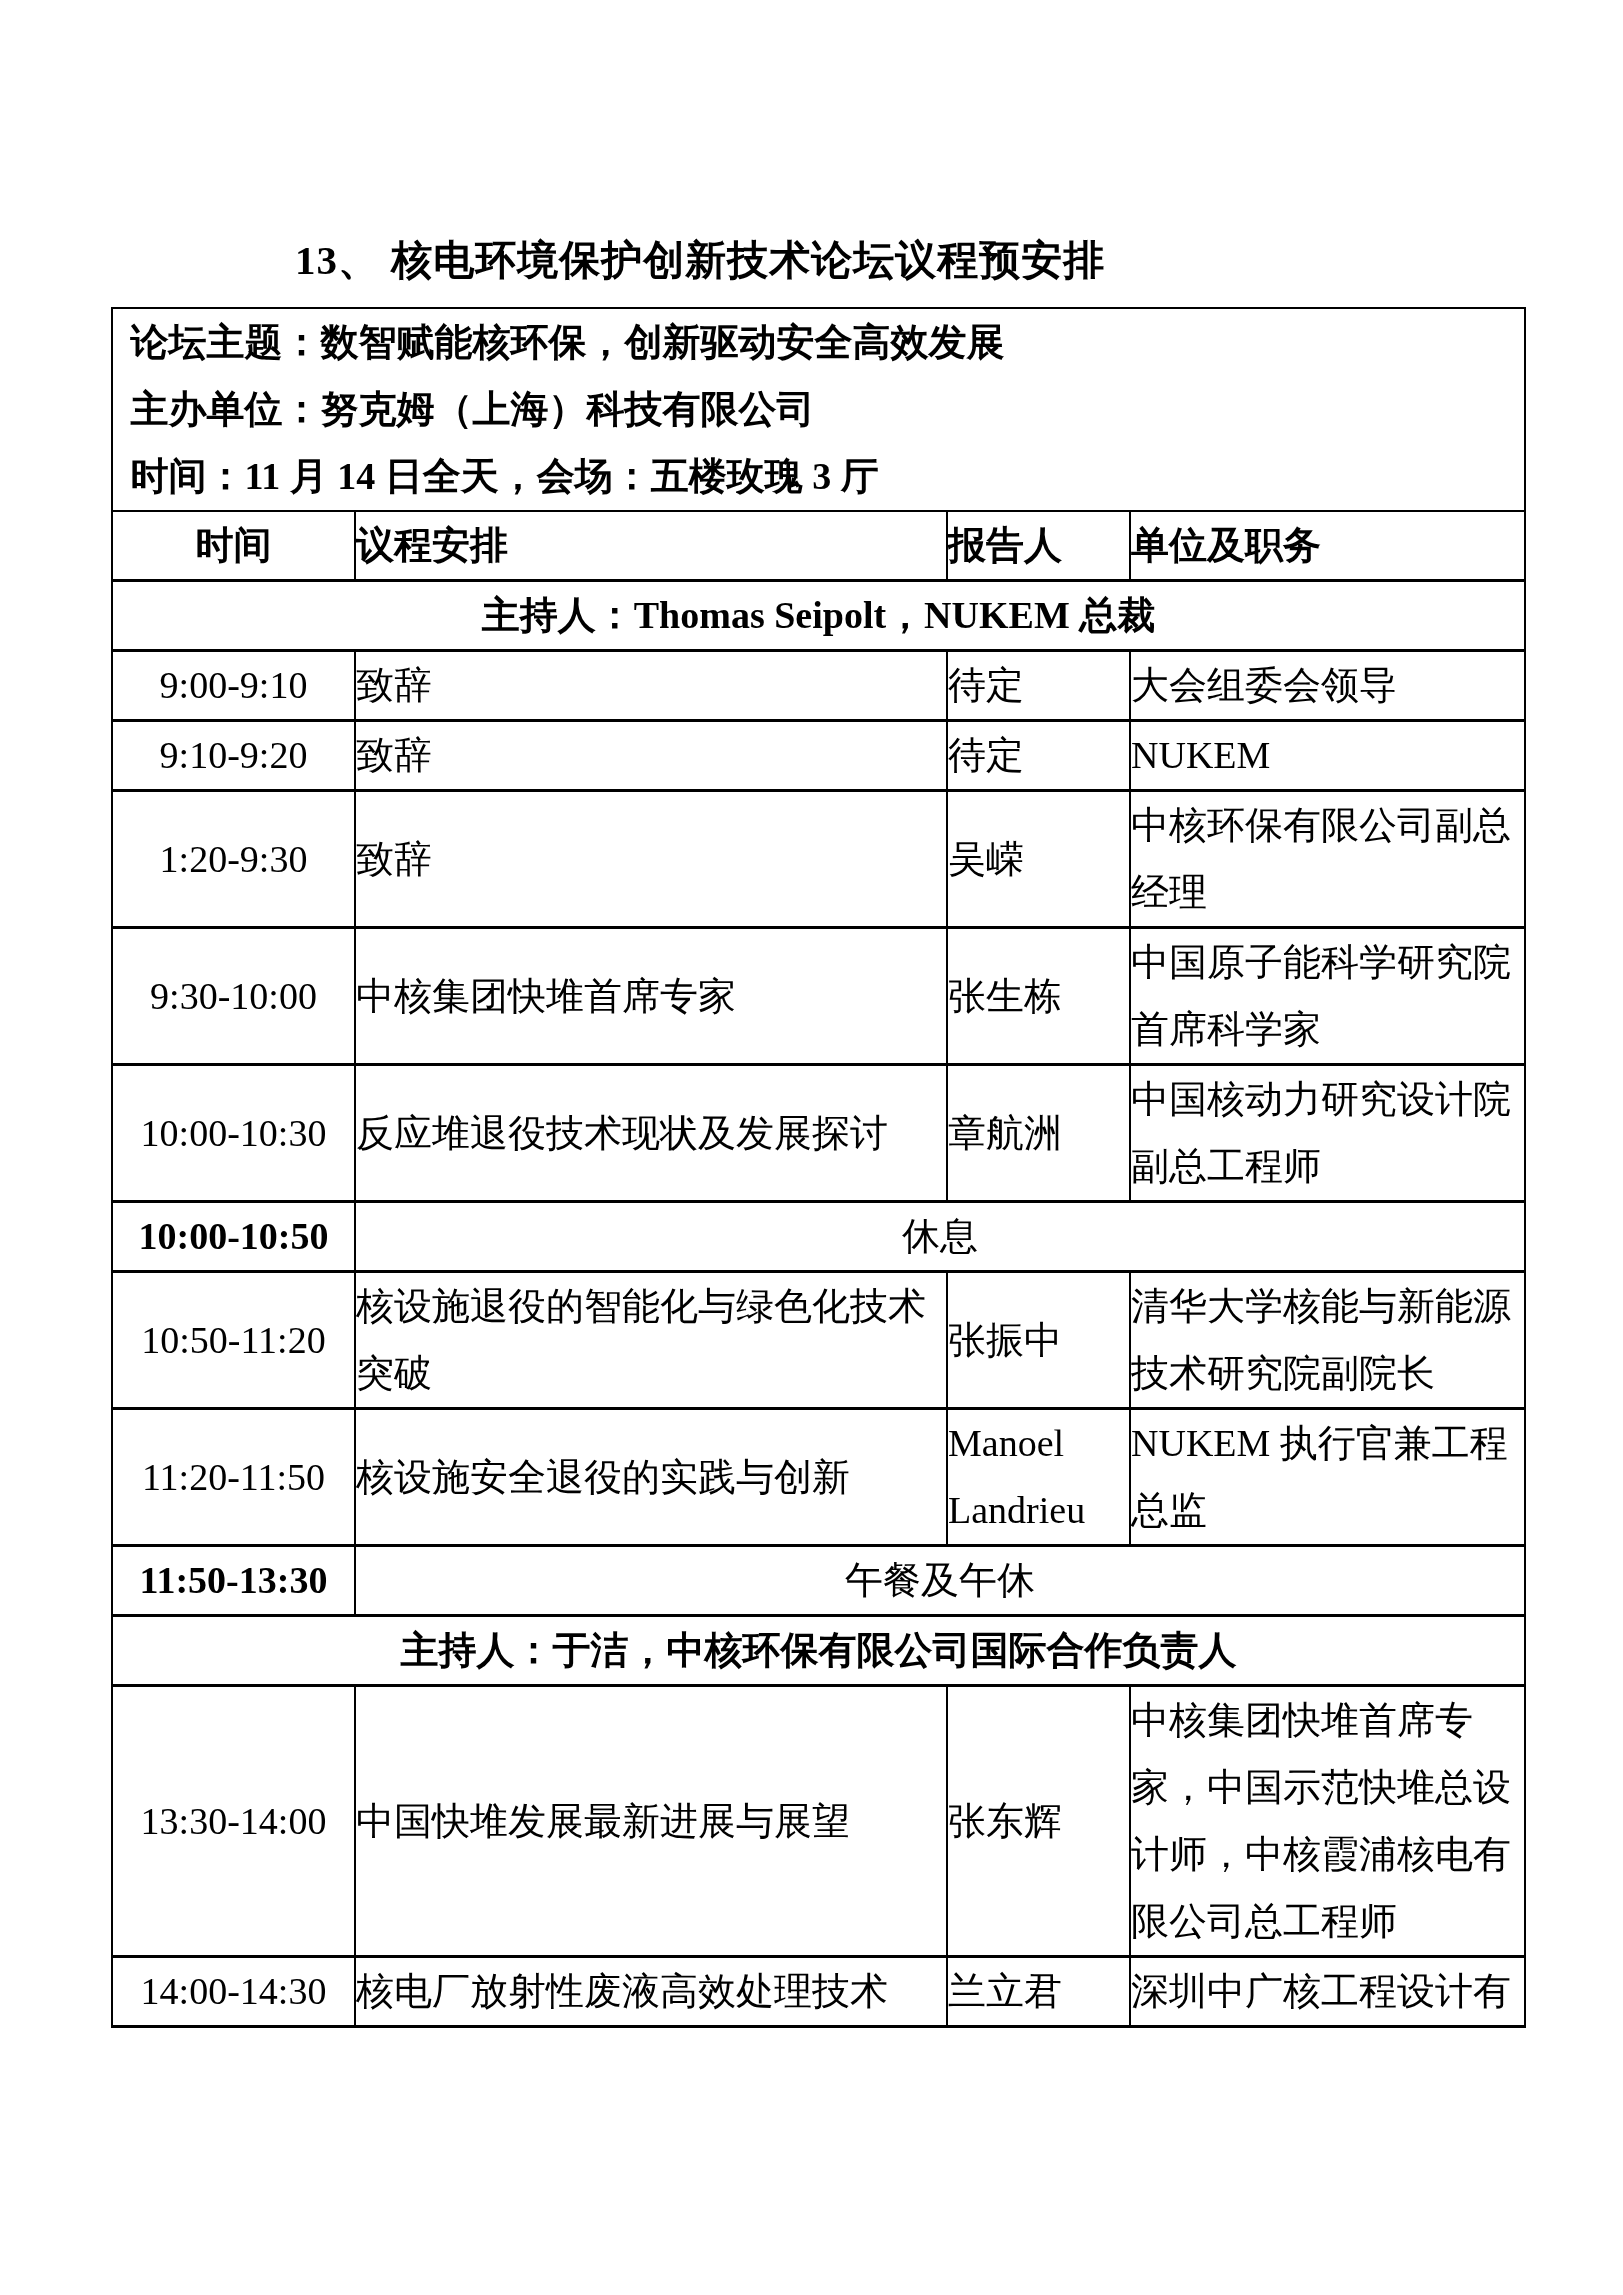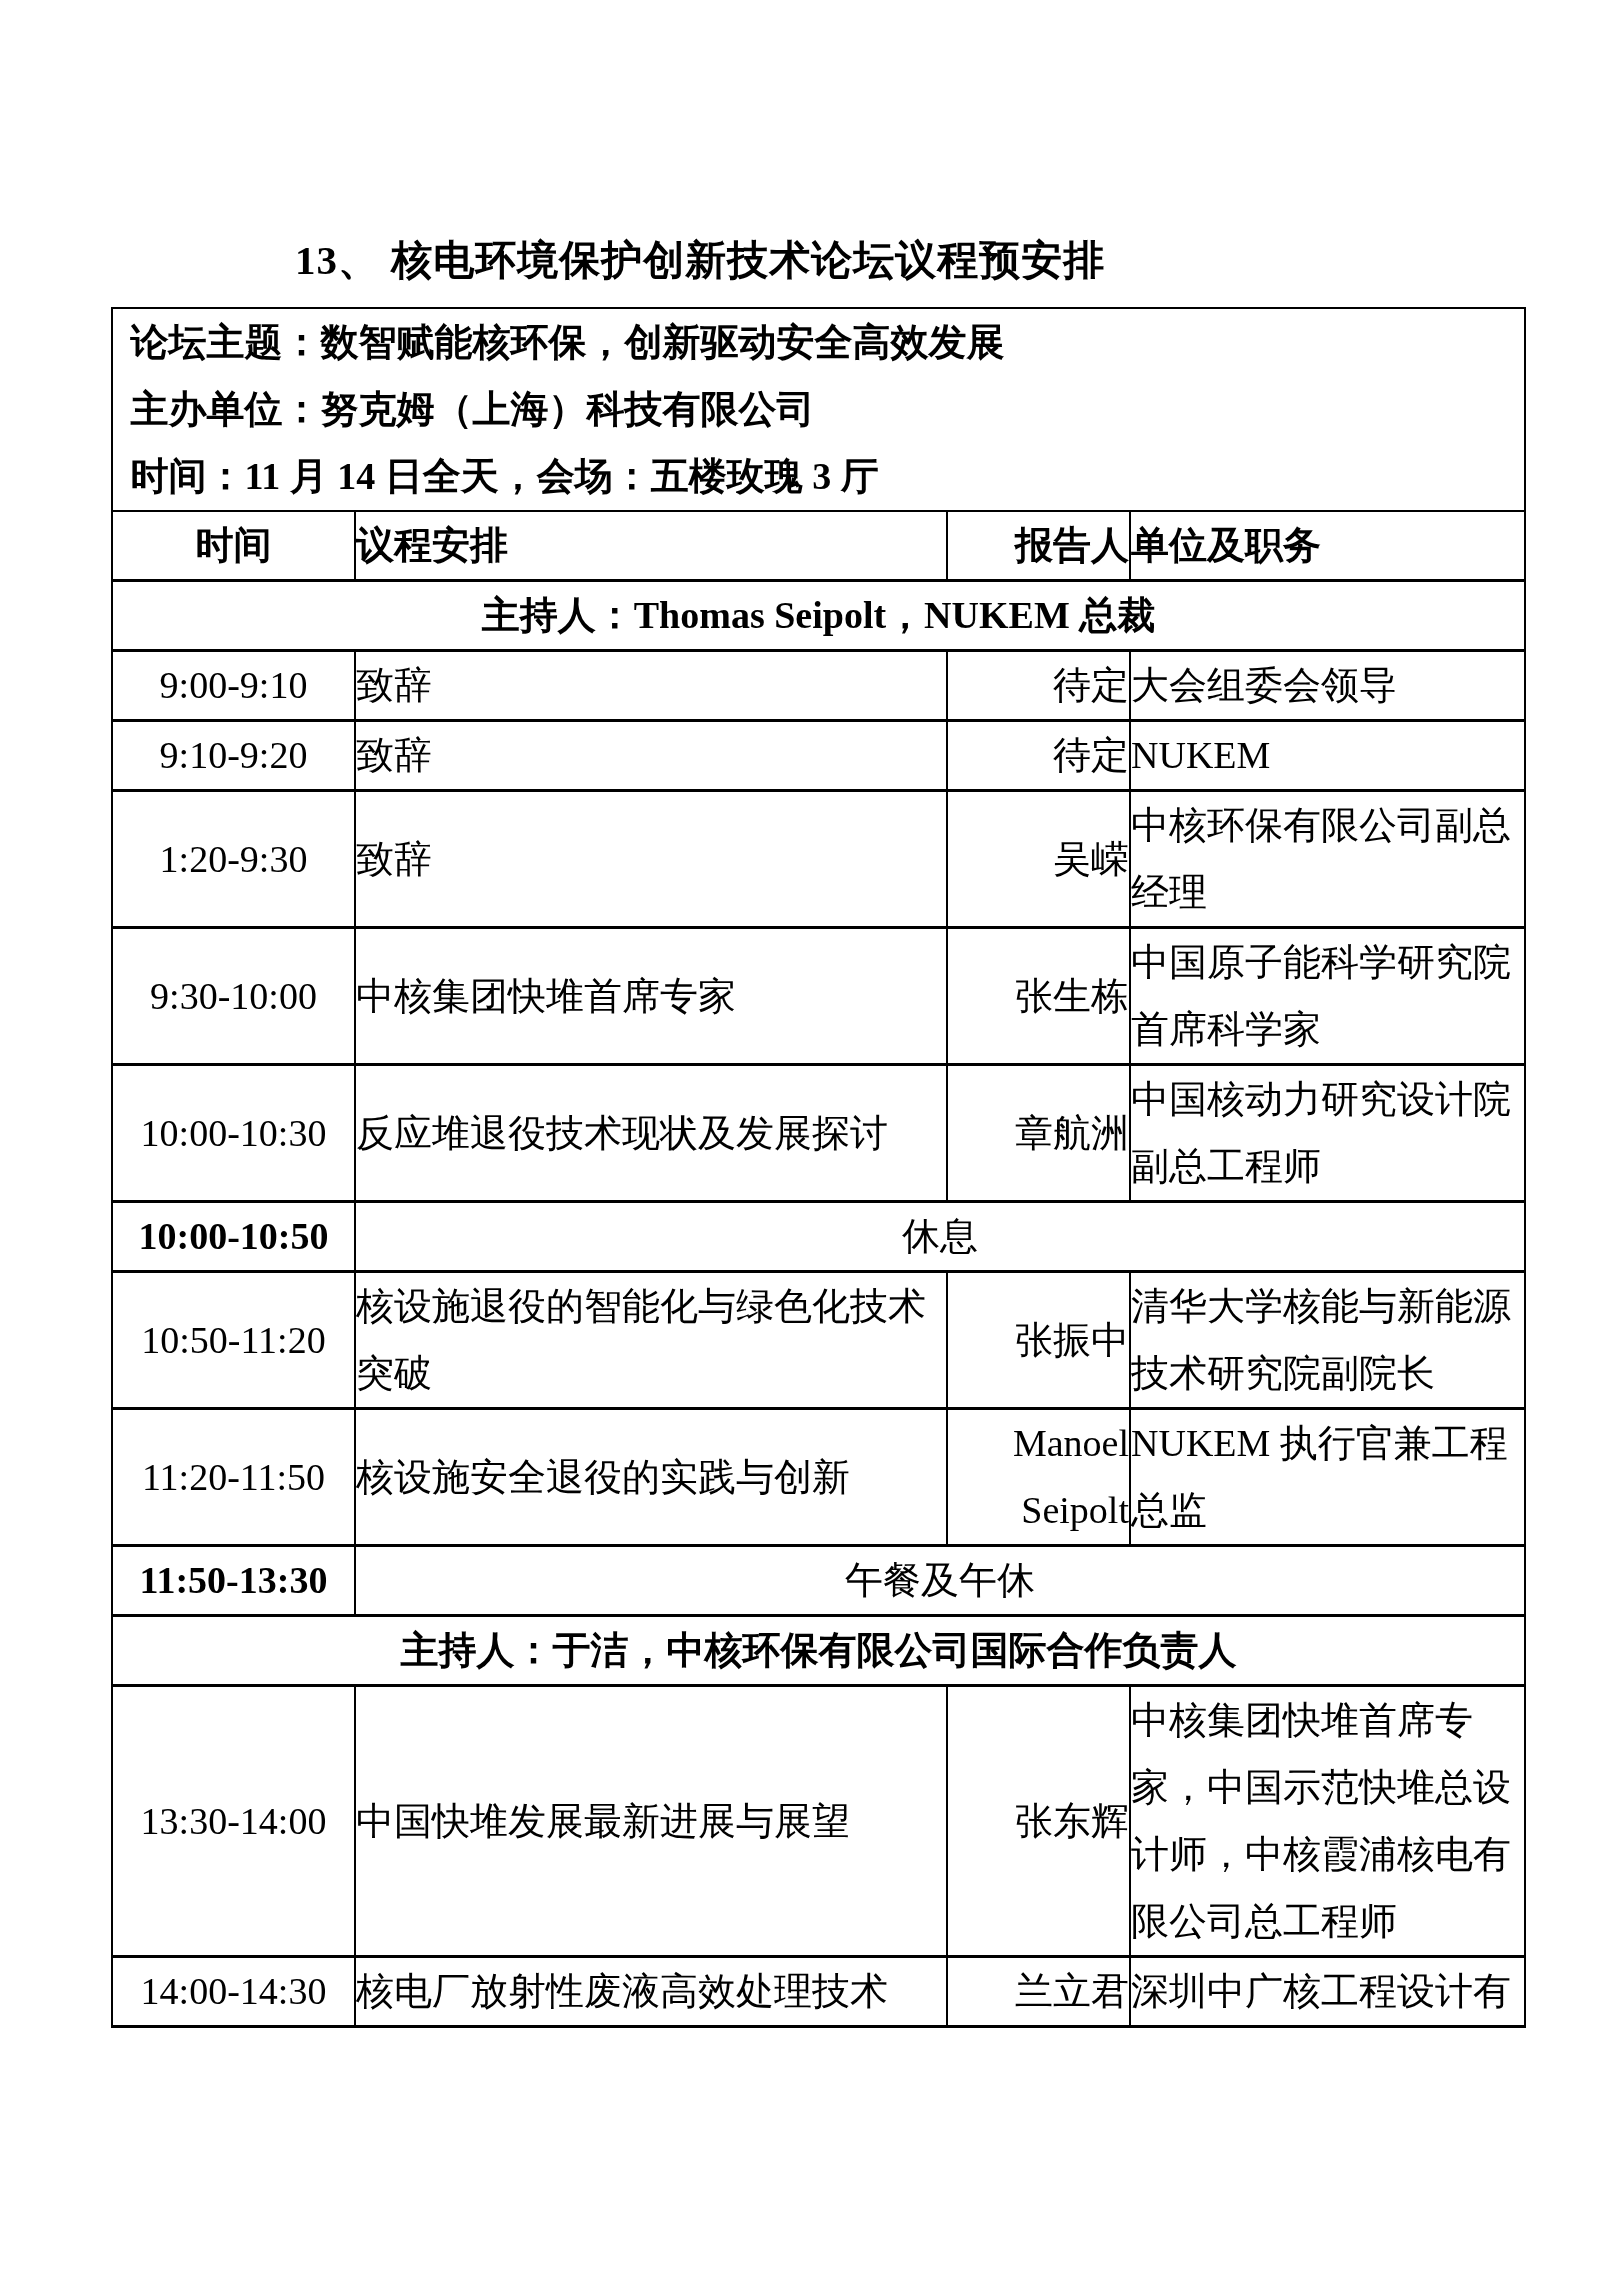--- a/index.html
+++ b/index.html
@@ -50,21 +50,21 @@
     padding-left: 17.4px;
     padding-right: 18px;
     text-align: left;
   }
   tr.header-row td {
     border-top-width: 2px;
     font-weight: bold;
   }
   td.c-time   { text-align: center; }
   td.c-topic  { text-align: left; padding-left: 13.3px; padding-right: 30px; }
-  td.c-speaker{ text-align: right; padding-left: 2px; padding-right: 2px; font-family: Liberation Serif, serif; }
+  td.c-speaker{ text-align: left; padding-left: 2px; padding-right: 2px; font-family: Liberation Serif, serif; }
   td.c-org    { text-align: left; padding-left: 8.2px; padding-right: 2px; margin-top: 12px; }
   td.merged-center { text-align: center; }
   td.bold { font-weight: bold; }
 </style>
 </head>
 <body>
 
 <div>
 
   <div class="doc-title">13、 核电环境保护创新技术论坛议程预安排</div>
@@ -129,21 +129,21 @@
         </tr>
         <tr>
           <td class="c-time">10:50-11:20</td>
           <td class="c-topic">核设施退役的智能化与绿色化技术突破</td>
           <td class="c-speaker">张振中</td>
           <td class="c-org">清华大学核能与新能源技术研究院副院长</td>
         </tr>
         <tr>
           <td class="c-time">11:20-11:50</td>
           <td class="c-topic">核设施安全退役的实践与创新</td>
-          <td class="c-speaker">Manoel Seipolt</td>
+          <td class="c-speaker">Manoel Landrieu</td>
           <td class="c-org">NUKEM 执行官兼工程总监</td>
         </tr>
         <tr>
           <td class="c-time bold">11:50-13:30</td>
           <td class="merged-center" colspan="3">午餐及午休</td>
         </tr>
         <tr>
           <td class="merged-center bold" colspan="4">主持人：于洁，中核环保有限公司国际合作负责人</td>
         </tr>
         <tr>

